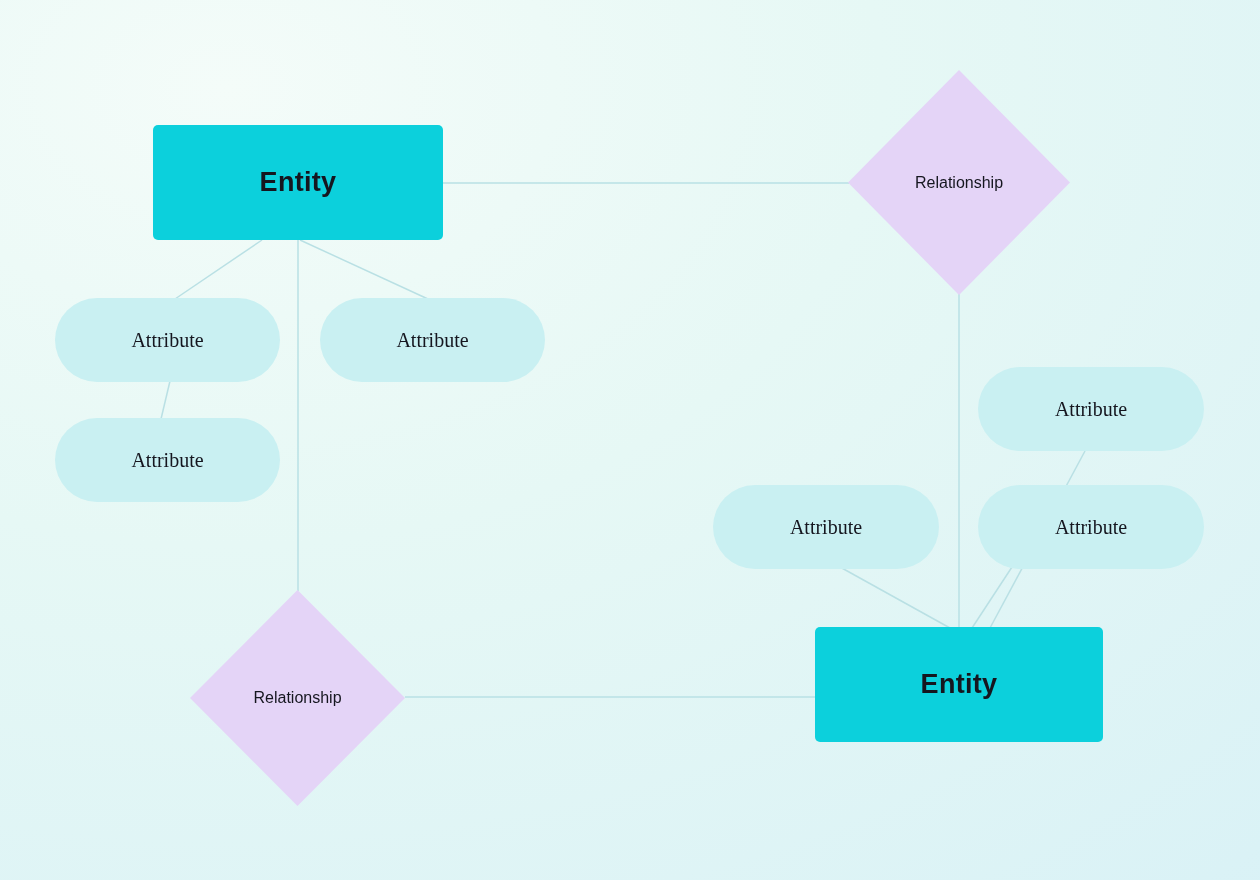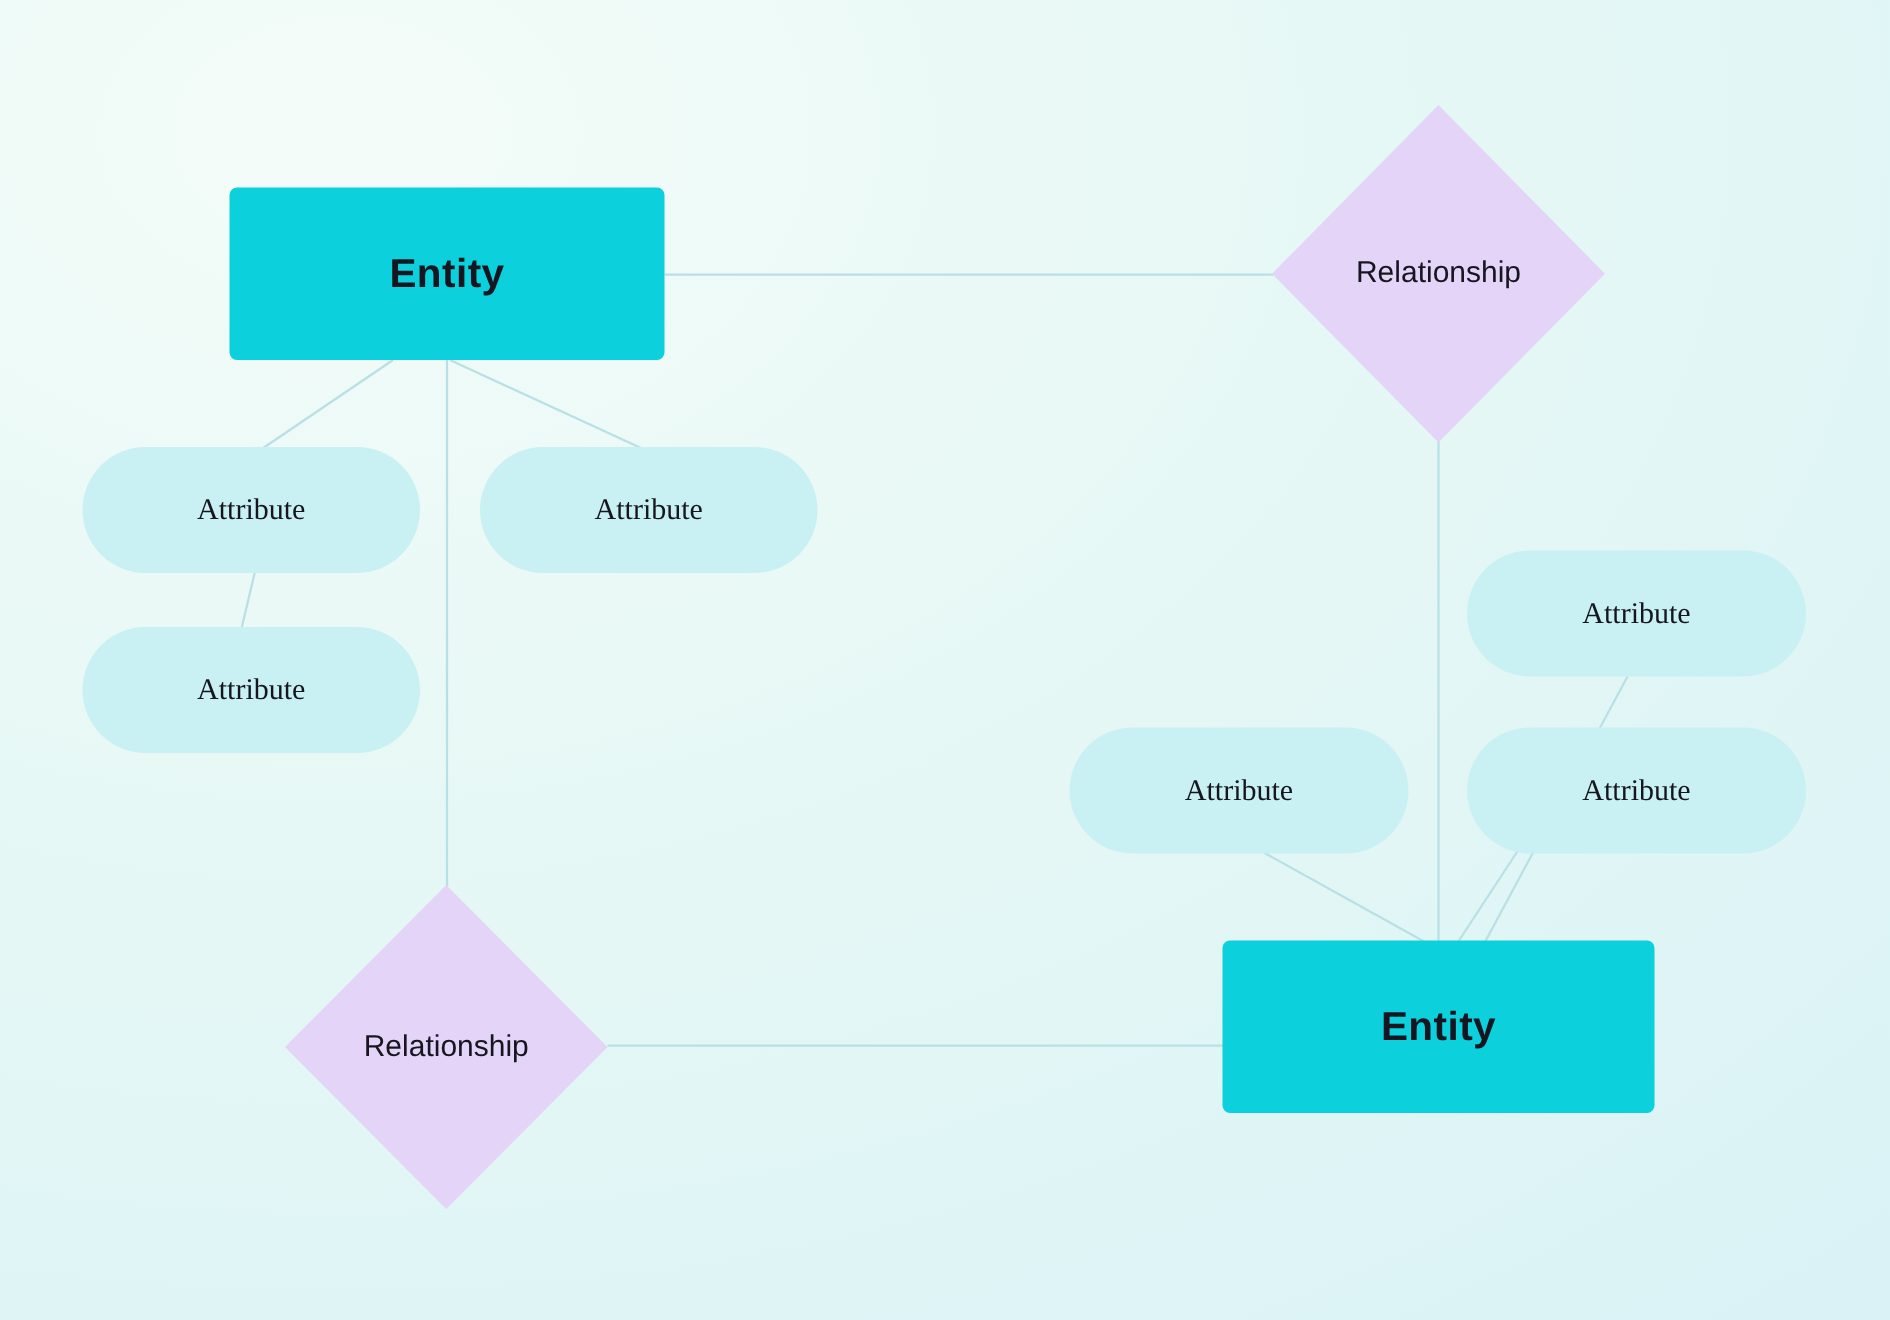--- a/index.html
+++ b/index.html
@@ -53,21 +53,21 @@
     letter-spacing: 0.3px;
   }
   .attribute {
     background: var(--attribute-fill);
     border-radius: 42px;
     font-size: 20px;
     font-weight: 400;
     font-family: Liberation Serif, serif;
   }
   .diamond {
-    font-size: 20px;
+    font-size: 16px;
     font-weight: 400;
   }
   .diamond .diamond-bg {
     position: absolute;
     inset: 0;
     background: var(--relationship-fill);
     clip-path: polygon(50% 0%, 100% 50%, 50% 100%, 0% 50%);
     z-index: 1;
   }
 </style>

